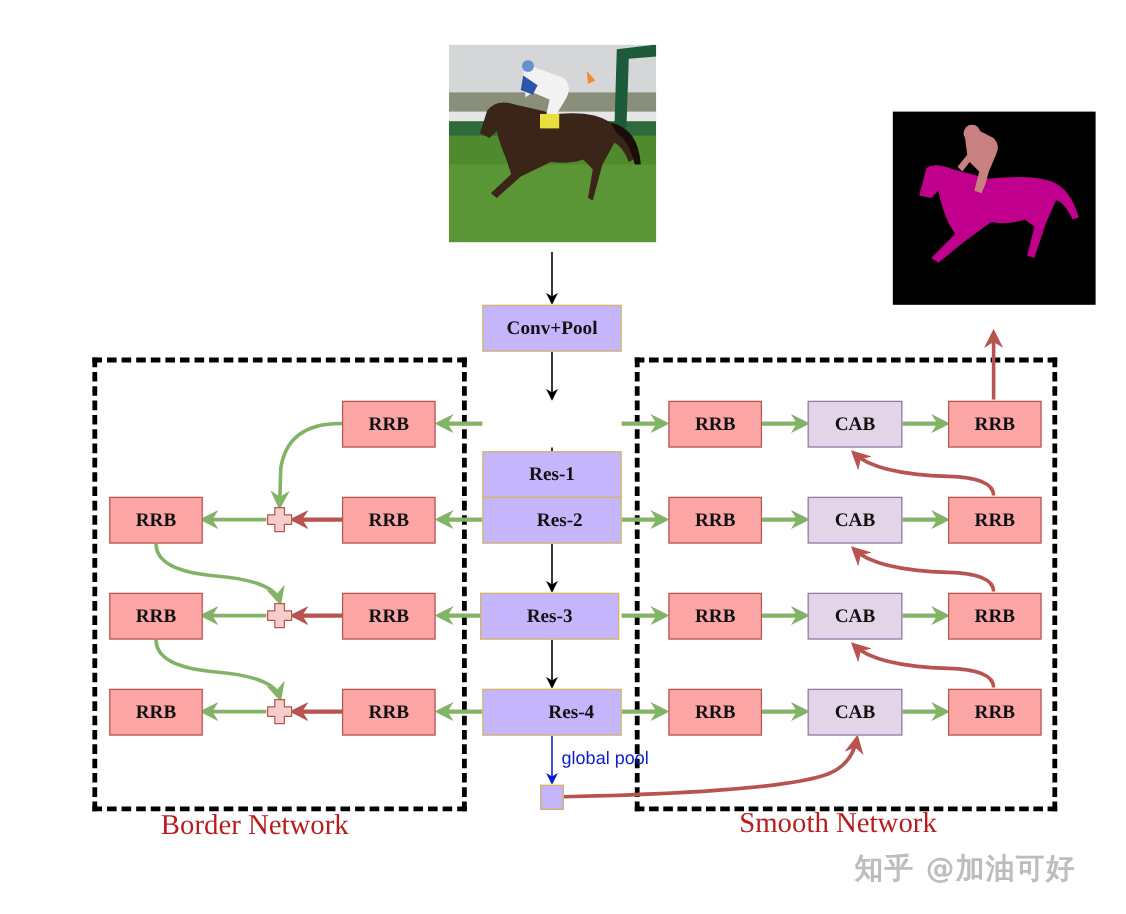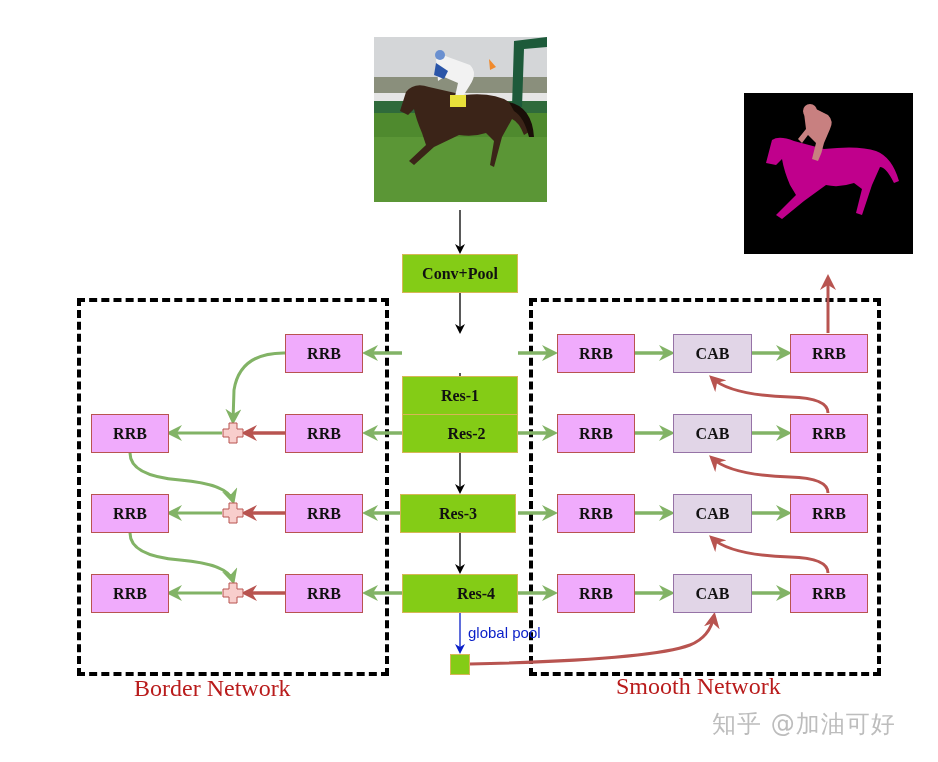--- a/index.html
+++ b/index.html
@@ -3,29 +3,29 @@
 <meta charset="utf-8">
 <style>
   html, body { margin: 0; padding: 0; background: #ffffff; }
   body { width: 938px; height: 762px; position: relative; overflow: hidden; font-family: "Liberation Serif", serif; }
   #stage { position: absolute; left: 0; top: 0; width: 938px; height: 762px; }
   .box {
     position: absolute; box-sizing: border-box;
     display: flex; align-items: center; justify-content: center;
     font-family: "Liberation Serif", serif; font-weight: bold; font-size: 16px; color: #111;
   }
-  .yellow { background: #84cc16; border: 1px solid #d6b656; }
-  .red { background: #f0abfc; border: 1px solid #b85450; }
+  .yellow { background: #c4b5fd; border: 1px solid #d6b656; }
+  .red { background: #fca5a5; border: 1px solid #b85450; }
   .purple { background: #e1d5e7; border: 1px solid #9673a6; text-align: center; }
   .dash-frame { position: absolute; box-sizing: border-box; border: 4px dashed #000; }
   .label-serif { position: absolute; font-family: "Liberation Serif", serif; color: #b91c1c; white-space: nowrap; }
   .photo { position: absolute; overflow: hidden; }
   svg { position: absolute; left: 0; top: 0; }
   .gp-label { position: absolute; font-family: "Liberation Sans", sans-serif; font-weight: normal; font-size: 15px; color: #0a1fc8; white-space: nowrap; }
-  .watermark { position: absolute; font-family: "DejaVu Sans", sans-serif; font-size: 24px; color: #bdbdbd; white-space: nowrap; letter-spacing: 1px; }
+  .watermark { position: absolute; font-family: "DejaVu Sans", sans-serif; font-size: 24px; color: #bdbdbd; white-space: nowrap; letter-spacing: 1px; font-weight: bold; }
 </style>
 </head>
 <body>
 
 <div id="stage">
 
   <div class="photo" style="left:374px;top:37px;width:173px;height:165px;">
     <svg width="173" height="165" viewBox="0 0 173 165">
       <rect x="0" y="0" width="173" height="60" fill="#d4d6d8"></rect>
       <rect x="0" y="40" width="173" height="20" fill="#8a8f7c"></rect>

